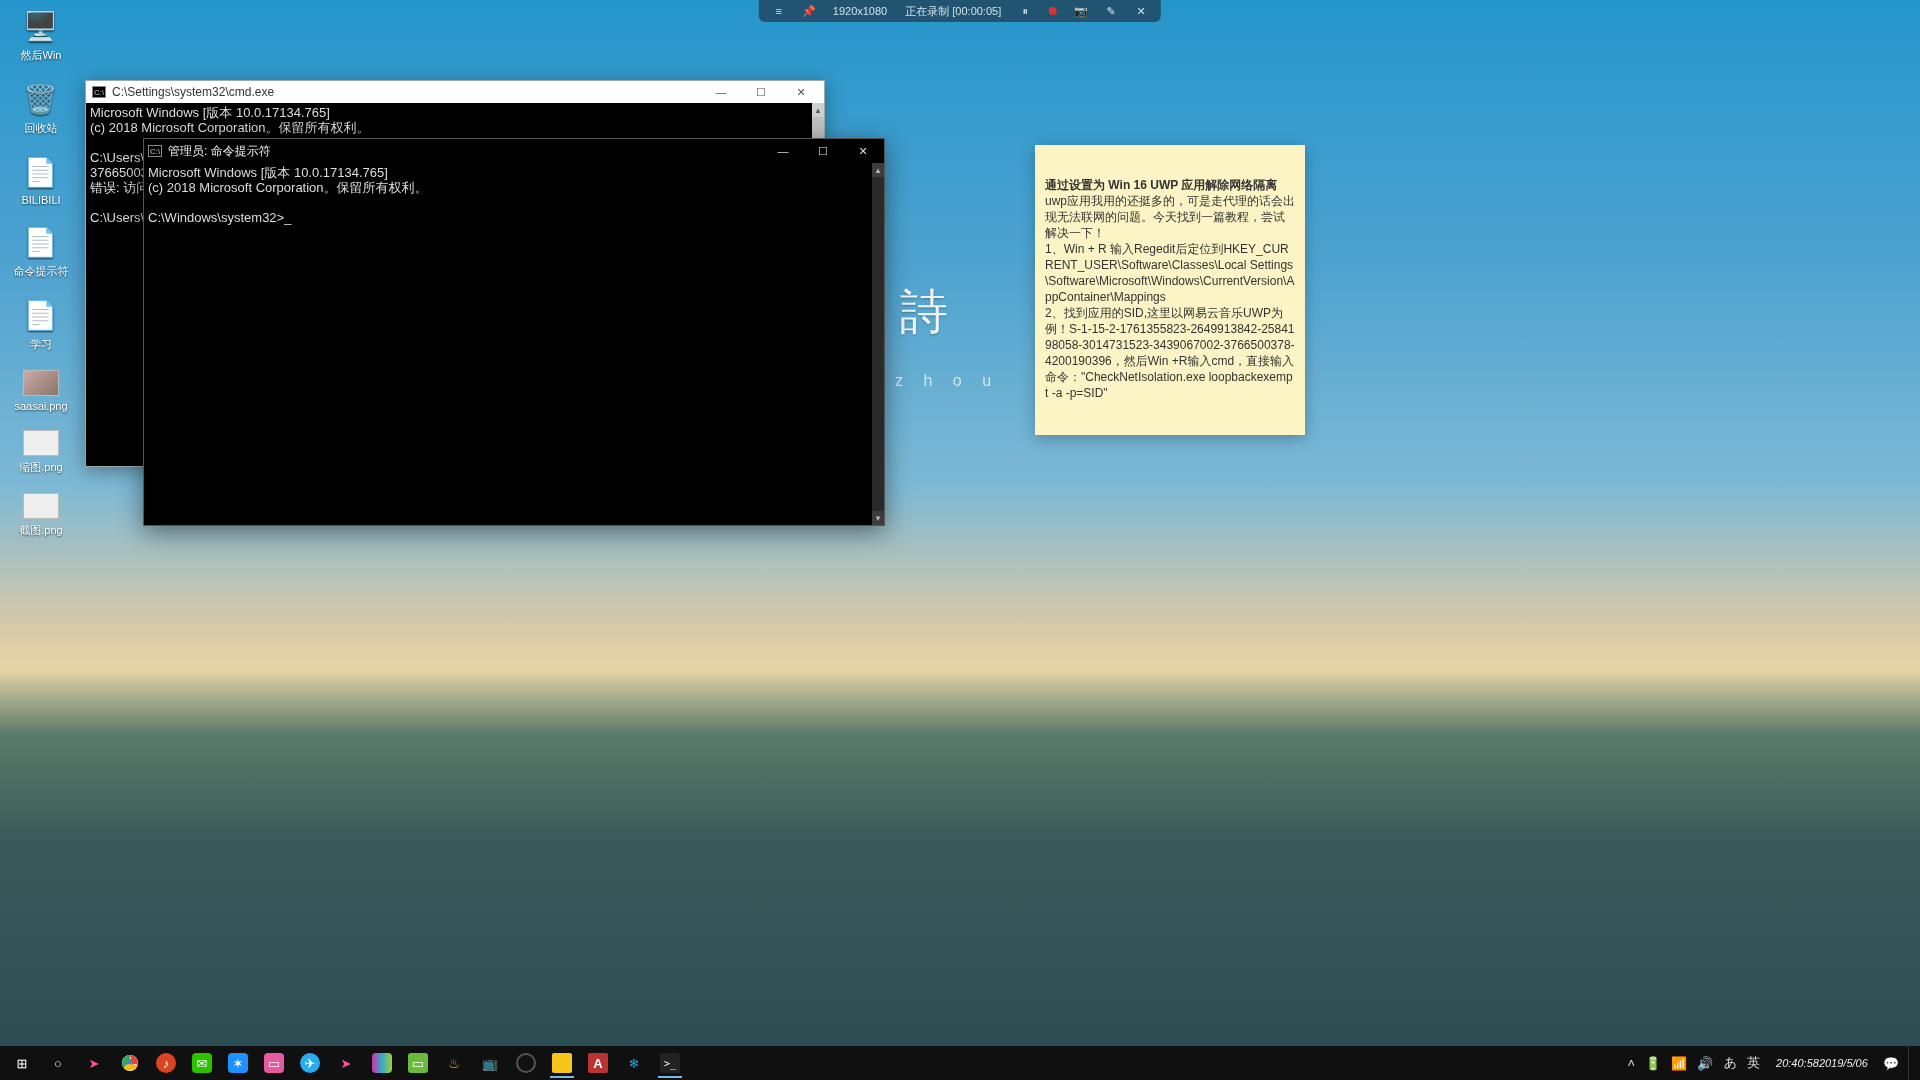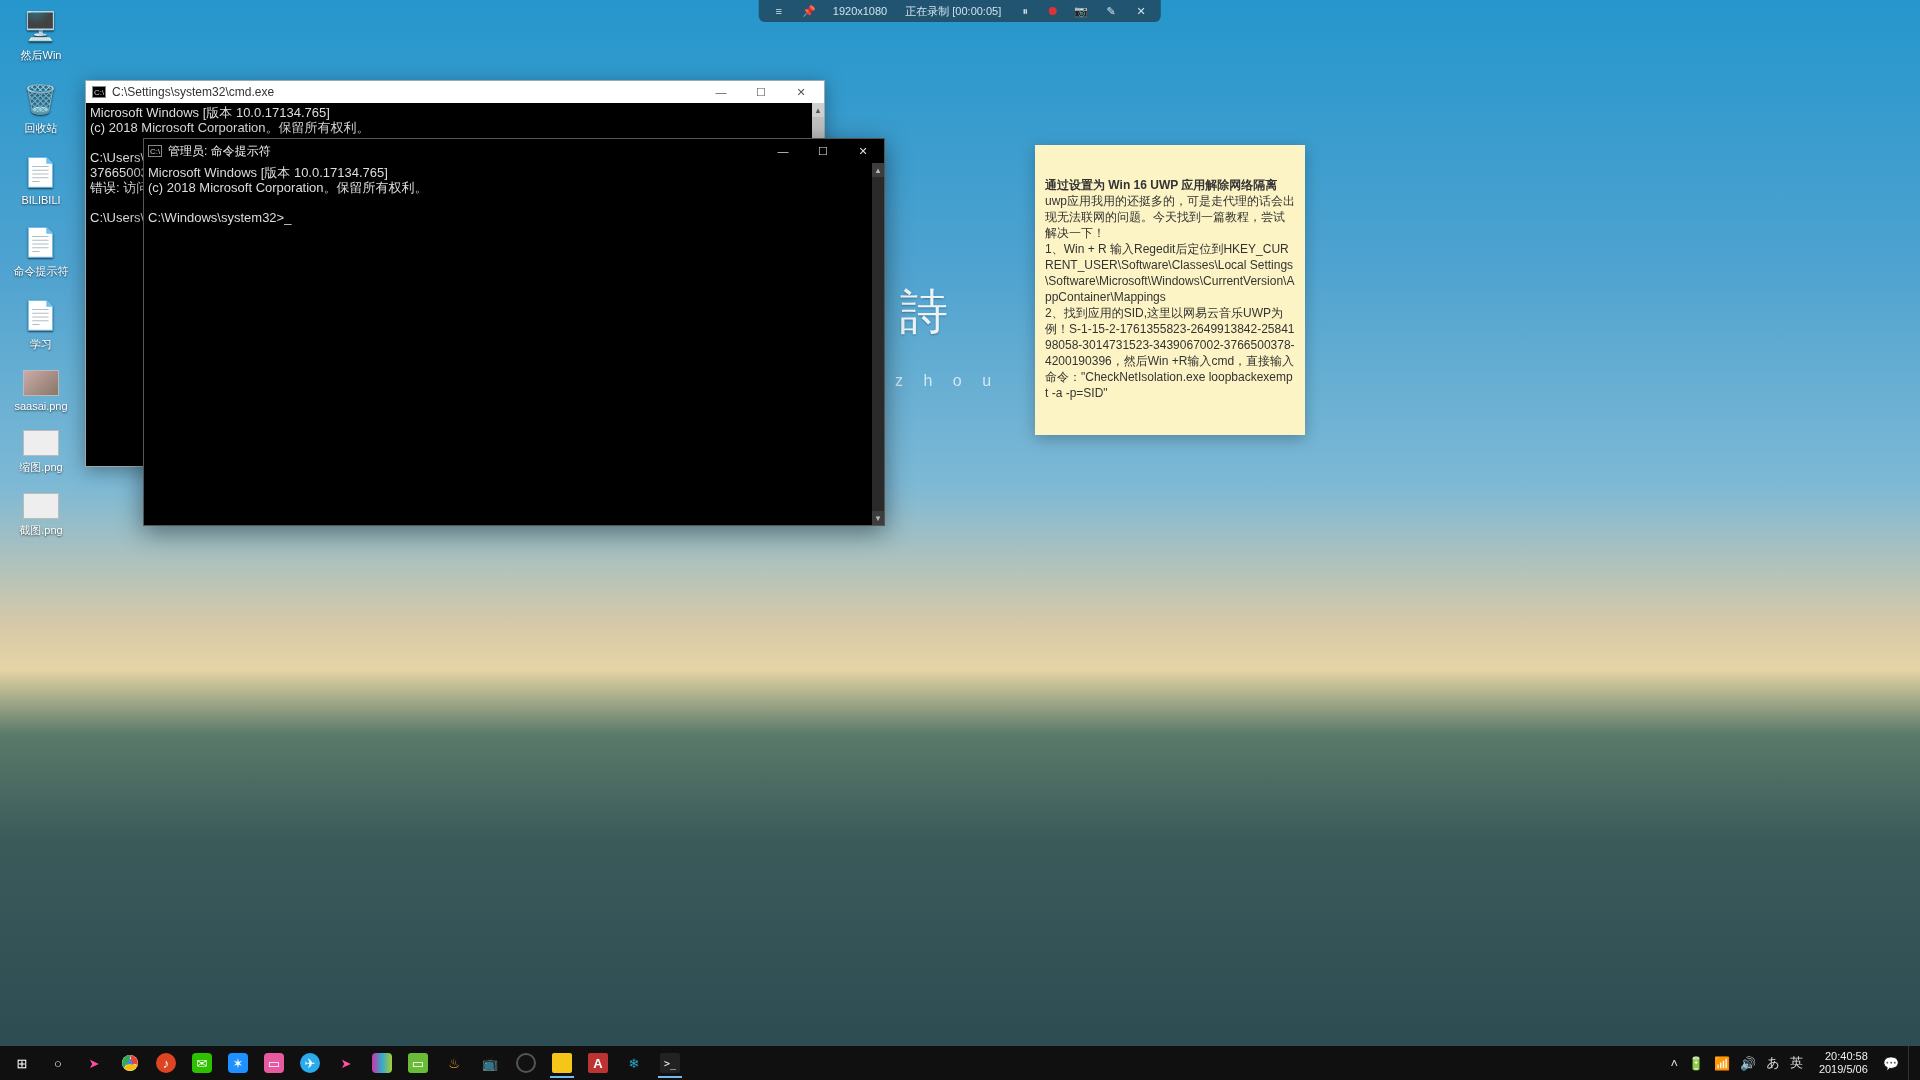--- a/index.html
+++ b/index.html
@@ -94,21 +94,21 @@
 .taskbar {
   position: absolute; left: 0; right: 0; bottom: 0; height: 34px;
   background: #101010; display: flex; align-items: center; padding: 0 6px; gap: 4px;
 }
 .tb-btn { width: 32px; height: 30px; display: flex; align-items: center; justify-content: center; position: relative; }
 .tb-btn.active::after { content:""; position:absolute; left:4px; right:4px; bottom:0; height:2px; background:#76b9ed; }
 .tb-ico { width: 20px; height: 20px; border-radius: 4px; display:flex;align-items:center;justify-content:center;font-size:13px;color:#fff; }
 .tb-spacer { flex: 1; }
 .tray { display: flex; align-items: center; gap: 10px; color: #ddd; font-size: 11px; padding: 0 4px; }
 .tray .ico { font-size: 13px; }
-.clock { display: flex; flex-direction: column; align-items: flex-end; font-size: 11px; line-height: 13px; color:#eee; padding: 0 6px; }
+.clock { display: flex; flex-direction: row; font-size: 11px; line-height: 13px; color:#eee; padding: 0 6px; font-style: italic; }
 .show-desktop { width: 6px; height: 34px; border-left: 1px solid #333; }
 
 
 .cmd-ico { width: 14px; height: 12px; background: #000; border: 1px solid #888; font-size: 8px; color:#ccc; display:flex;align-items:center;justify-content:center; }
 .cursor-blink { animation: blink 1s steps(1) infinite; }
 @keyframes blink { 50% { opacity: 0; } }
 </style>
 </head>
 <body>
 

